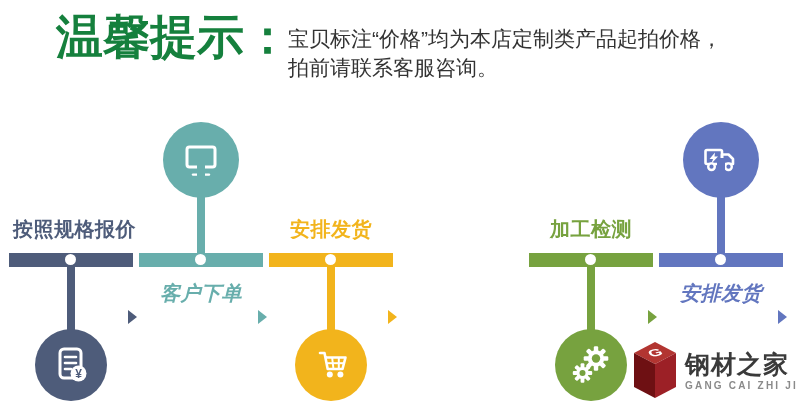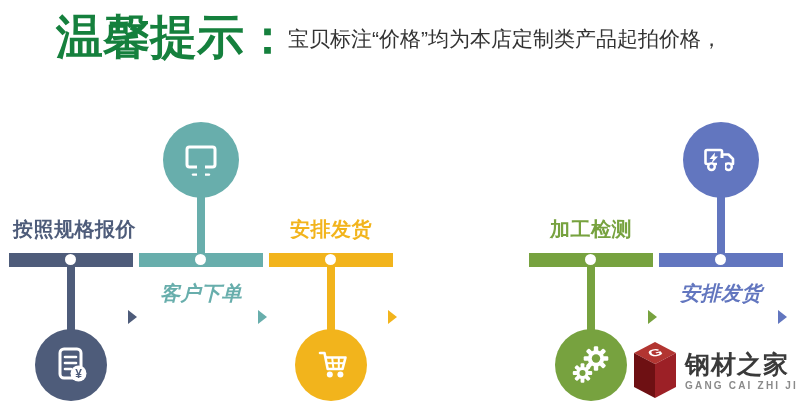--- a/index.html
+++ b/index.html
@@ -36,20 +36,21 @@
   .logo-sub{font-size:10px;font-weight:bold;letter-spacing:2.2px;margin-top:2px;white-space:nowrap;}
 </style>
 </head>
 <body>
 
 <div class="canvas">
 
   <div class="title" style="color: #15803d;">温馨提示：</div>
   <div class="note" style="color: rgb(51, 51, 51);">
     <div>宝贝标注“价格”均为本店定制类产品起拍价格，</div>
+    <div>拍前请联系客服咨询。</div>
   </div>
 
   <div class="step" style="left: 9px; --c: #4e5c7a;">
     <div class="label top leftal">按照规格报价</div>
     <div class="stem bottom"></div>
     <div class="bar"></div>
     <div class="dot"></div>
     <div class="bubble bottom">
       <svg width="44" height="44" viewBox="0 0 44 44">
         <rect x="11" y="6" width="21" height="29" rx="4" fill="none" stroke="#fff" stroke-width="3"></rect>

